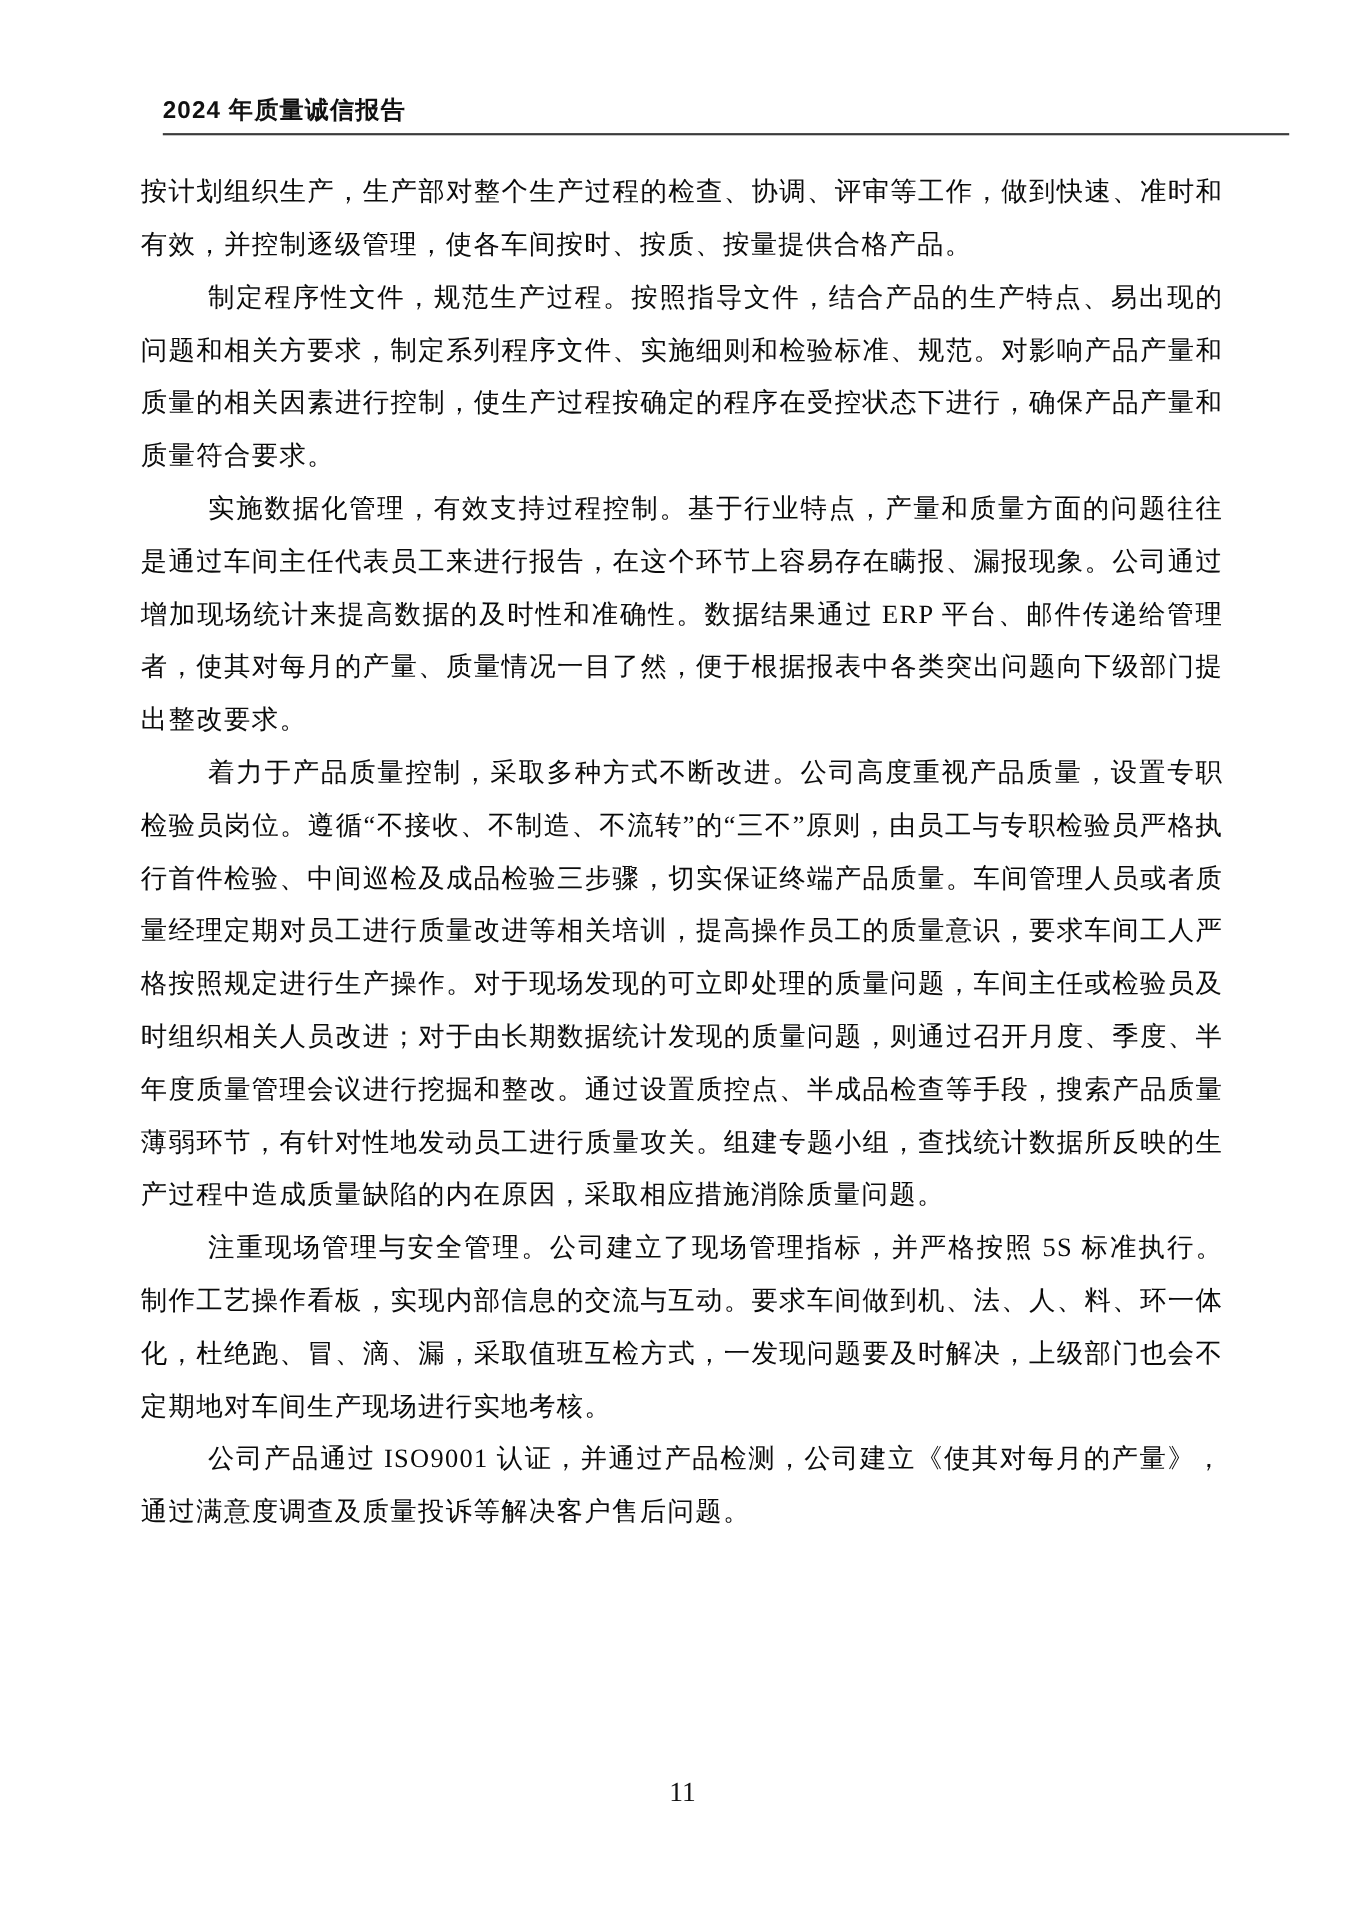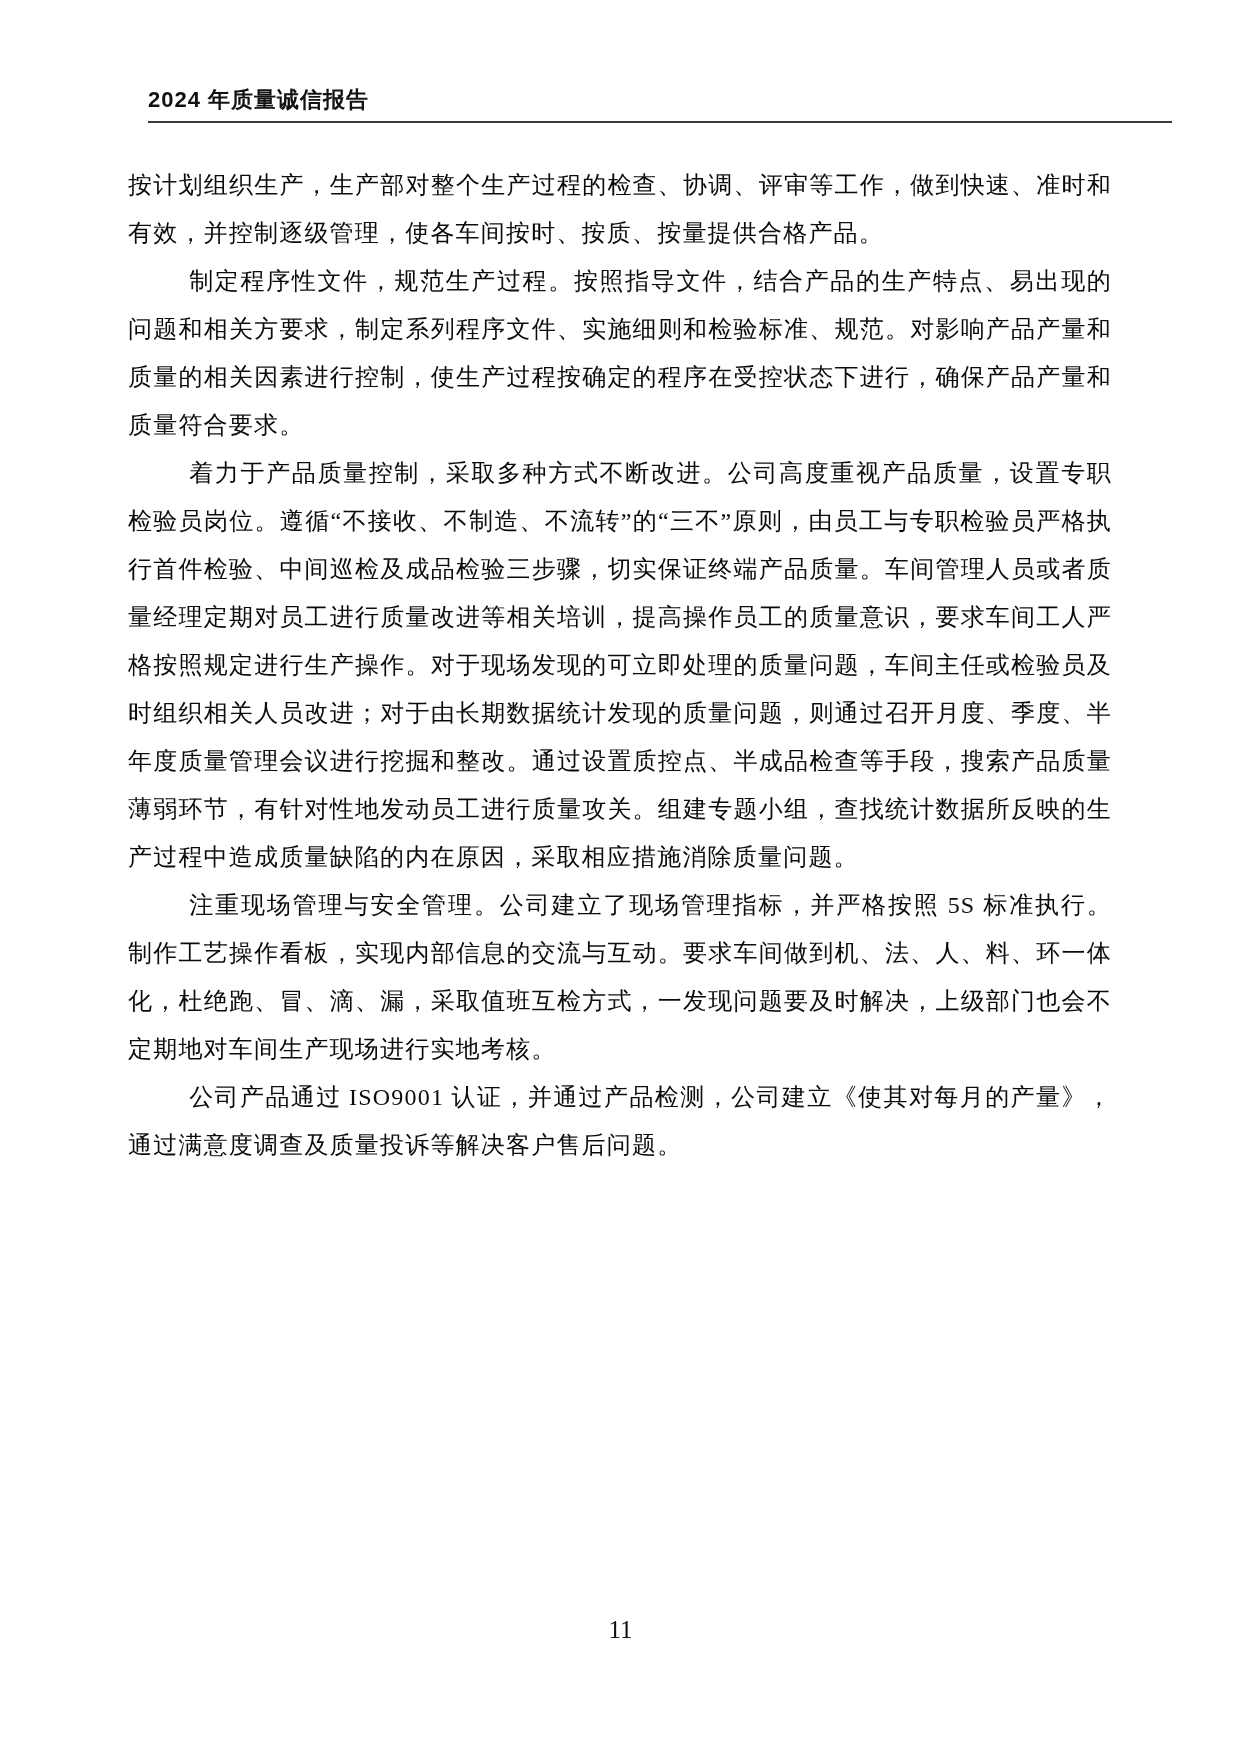--- a/index.html
+++ b/index.html
@@ -31,21 +31,21 @@
     color: #111111;
   }
   .header-rule {
     height: 0;
     border-bottom: 2px solid #3c3c3c;
     margin-top: 7px;
   }
   .page-body {
     position: absolute;
     left: 128px;
-    top: 161px;
+    top: 151px;
     width: 984px;
     font-family: "Liberation Serif", "DejaVu Serif", serif;
     font-size: 24px;
     line-height: 48px;
     letter-spacing: 1.2px;
     text-align: justify;
     color: #0b0b0b;
   }
   .para {
     margin: 0;
@@ -77,20 +77,21 @@
 <div class="page">
 
   <header class="page-header">
     <div class="header-title">2024 年质量诚信报告</div>
     <div class="header-rule"></div>
   </header>
 
   <main class="page-body">
     <p class="para">按计划组织生产，生产部对整个生产过程的检查、协调、评审等工作，做到快速、准时和有效，并控制逐级管理，使各车间按时、按质、按量提供合格产品。</p>
     <p class="para indent">制定程序性文件，规范生产过程。按照指导文件，结合产品的生产特点、易出现的问题和相关方要求，制定系列程序文件、实施细则和检验标准、规范。对影响产品产量和质量的相关因素进行控制，使生产过程按确定的程序在受控状态下进行，确保产品产量和质量符合要求。</p>
+    <p class="para indent">实施数据化管理，有效支持过程控制。基于行业特点，产量和质量方面的问题往往是通过车间主任代表员工来进行报告，在这个环节上容易存在瞒报、漏报现象。公司通过增加现场统计来提高数据的及时性和准确性。数据结果通过 ERP 平台、邮件传递给管理者，使其对每月的产量、质量情况一目了然，便于根据报表中各类突出问题向下级部门提出整改要求。</p>
     <p class="para indent">着力于产品质量控制，采取多种方式不断改进。公司高度重视产品质量，设置专职检验员岗位。遵循“不接收、不制造、不流转”的“三不”原则，由员工与专职检验员严格执行首件检验、中间巡检及成品检验三步骤，切实保证终端产品质量。车间管理人员或者质量经理定期对员工进行质量改进等相关培训，提高操作员工的质量意识，要求车间工人严格按照规定进行生产操作。对于现场发现的可立即处理的质量问题，车间主任或检验员及时组织相关人员改进；对于由长期数据统计发现的质量问题，则通过召开月度、季度、半年度质量管理会议进行挖掘和整改。通过设置质控点、半成品检查等手段，搜索产品质量薄弱环节，有针对性地发动员工进行质量攻关。组建专题小组，查找统计数据所反映的生产过程中造成质量缺陷的内在原因，采取相应措施消除质量问题。</p>
     <p class="para indent">注重现场管理与安全管理。公司建立了现场管理指标，并严格按照 5S 标准执行。制作工艺操作看板，实现内部信息的交流与互动。要求车间做到机、法、人、料、环一体化，杜绝跑、冒、滴、漏，采取值班互检方式，一发现问题要及时解决，上级部门也会不定期地对车间生产现场进行实地考核。</p>
     <p class="para indent">公司产品通过 ISO9001 认证，并通过产品检测，公司建立《使其对每月的产量》，通过满意度调查及质量投诉等解决客户售后问题。</p>
   </main>
 
   <footer class="page-footer">
     <span class="page-number">11</span>
   </footer>
 
 </div>

